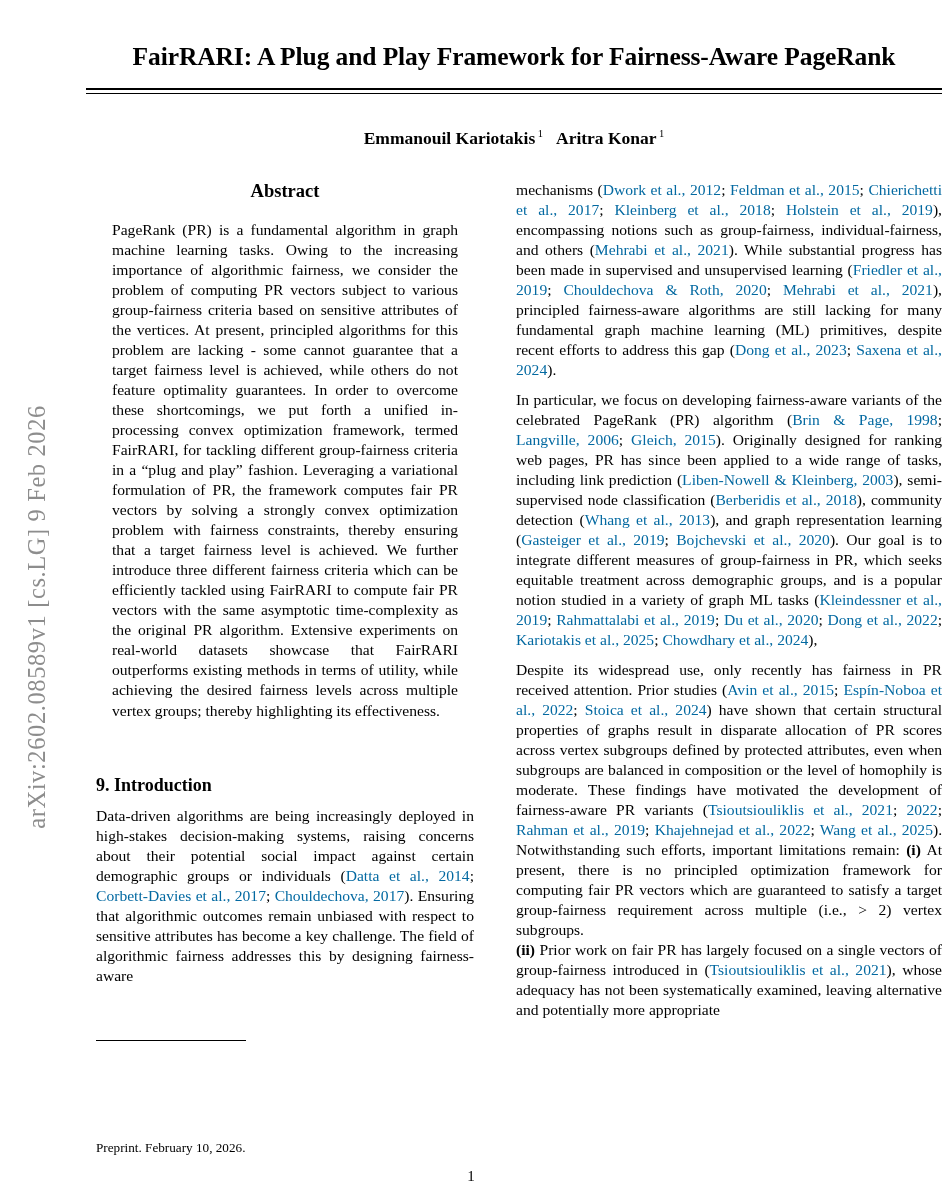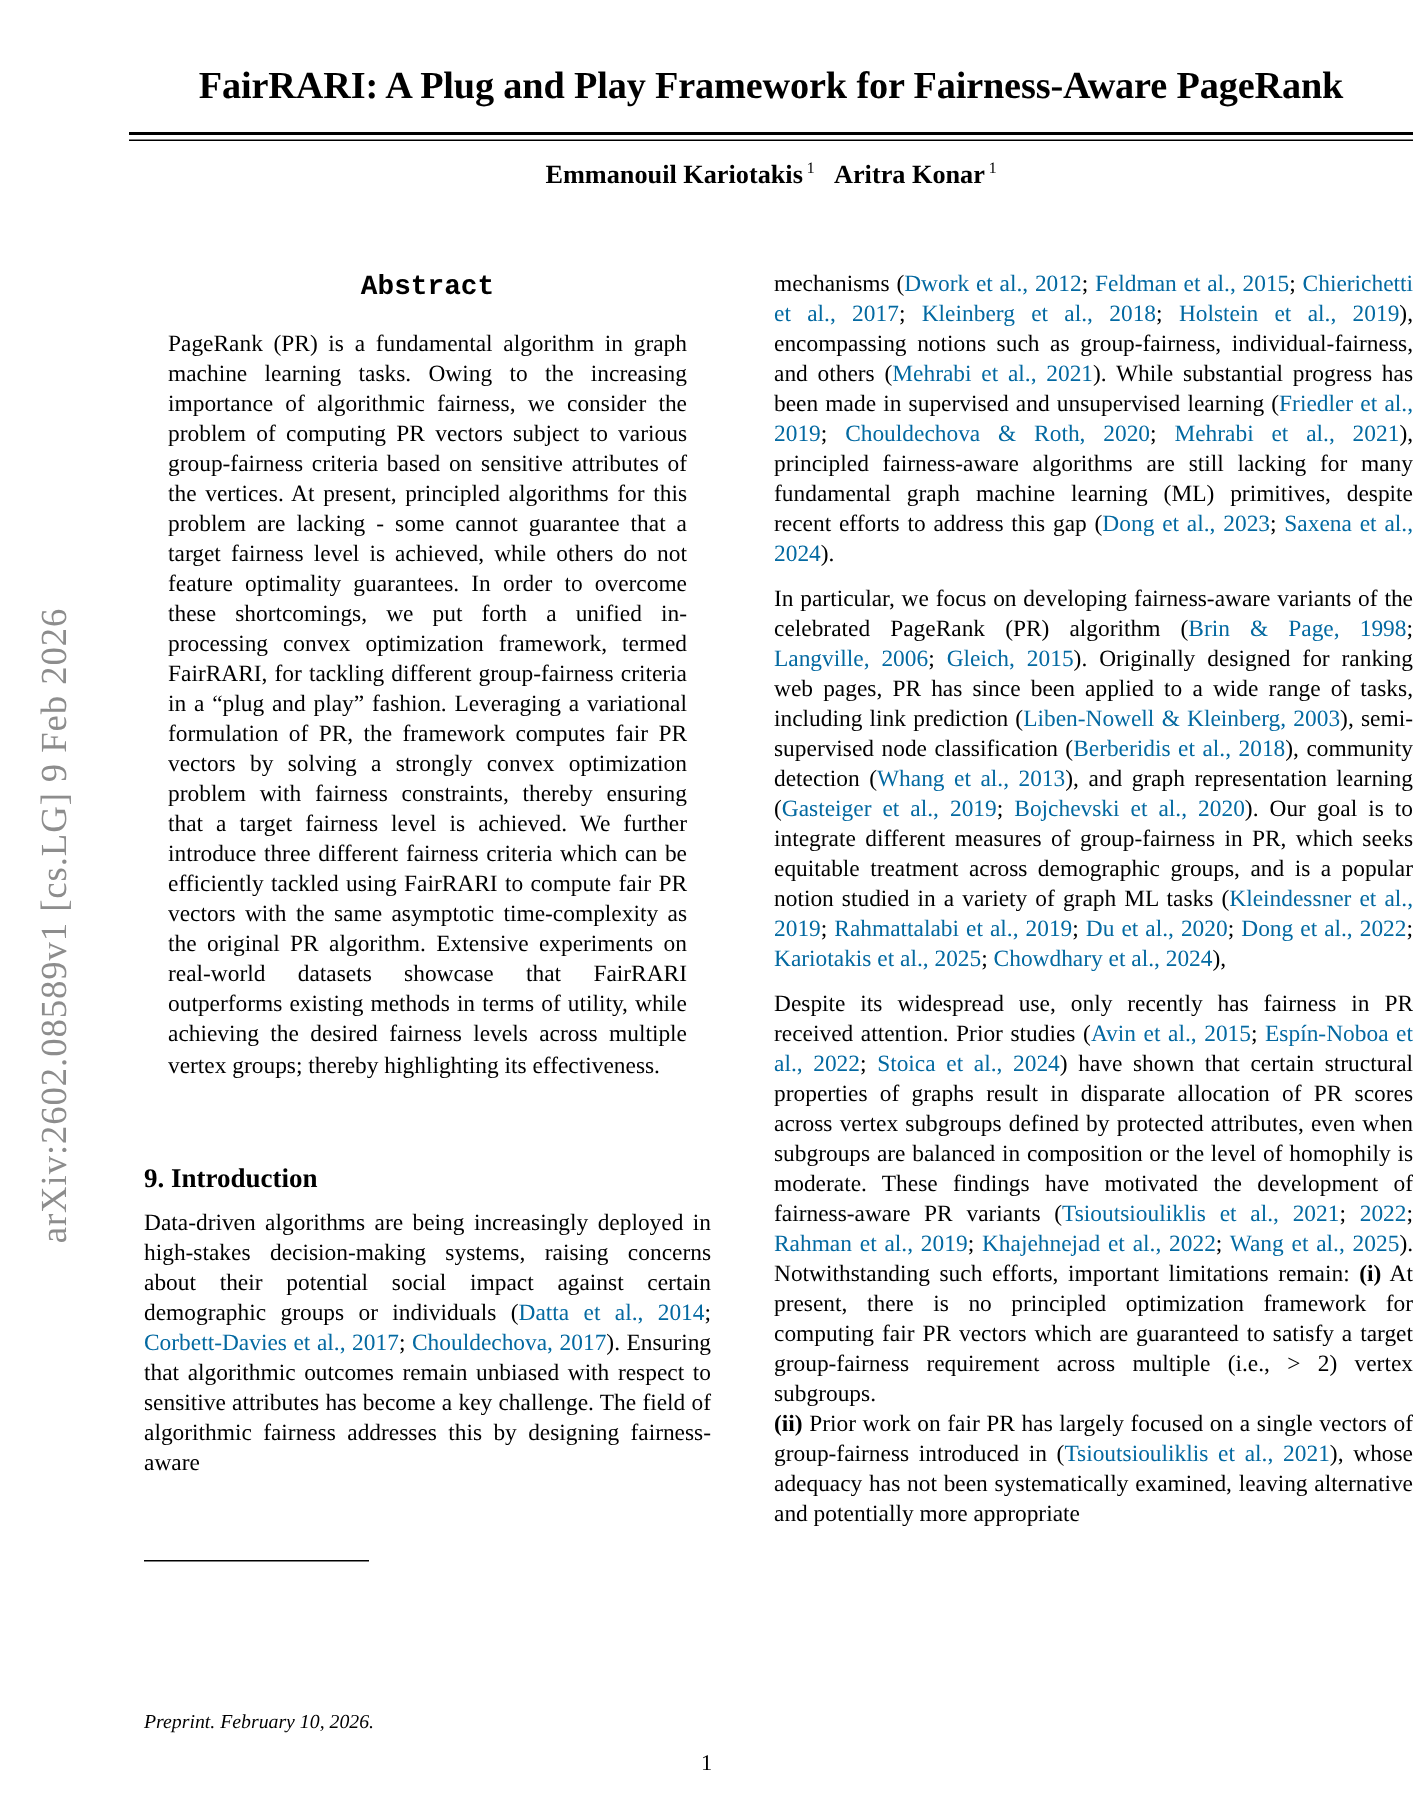--- a/index.html
+++ b/index.html
@@ -70,21 +70,21 @@
     top: 93px;
     width: 856px;
     height: 0;
     border-top: 0.9px solid #000;
   }
 
   
   #authors {
     position: absolute;
     left: 86px;
-    top: 106px;
+    top: 128px;
     width: 856px;
     text-align: center;
     font-size: 17.5px;
     font-weight: bold;
   }
   #authors .author { white-space: nowrap; }
   #authors .sep { display: inline-block; width: 13px; }
   sup.affil {
     font-size: 10.5px;
     font-weight: normal;
@@ -109,21 +109,20 @@
   #col-right {
     left: 516px;
     width: 426px;
   }
 
   h2.abstract-head {
     font-size: 18.5px;
     font-weight: bold;
     text-align: center;
     margin: 0 0 7px 0;
-    font-family: Liberation Mono, monospace;
   }
   .abstract-body {
     margin: 16px;
     text-align: justify;
   }
 
   h2.section-head {
     font-size: 18px;
     font-weight: bold;
     text-align: left;
@@ -162,21 +161,20 @@
   #footnote sup {
     font-size: 8.5px;
     vertical-align: super;
   }
   #preprint-line {
     position: absolute;
     left: 96px;
     top: 1140px;
     width: 378px;
     font-size: 13.2px;
-    font-style: italic;
   }
 
   
   #page-number {
     position: absolute;
     left: 0;
     top: 1168px;
     width: 942px;
     text-align: center;
     font-size: 15px;

